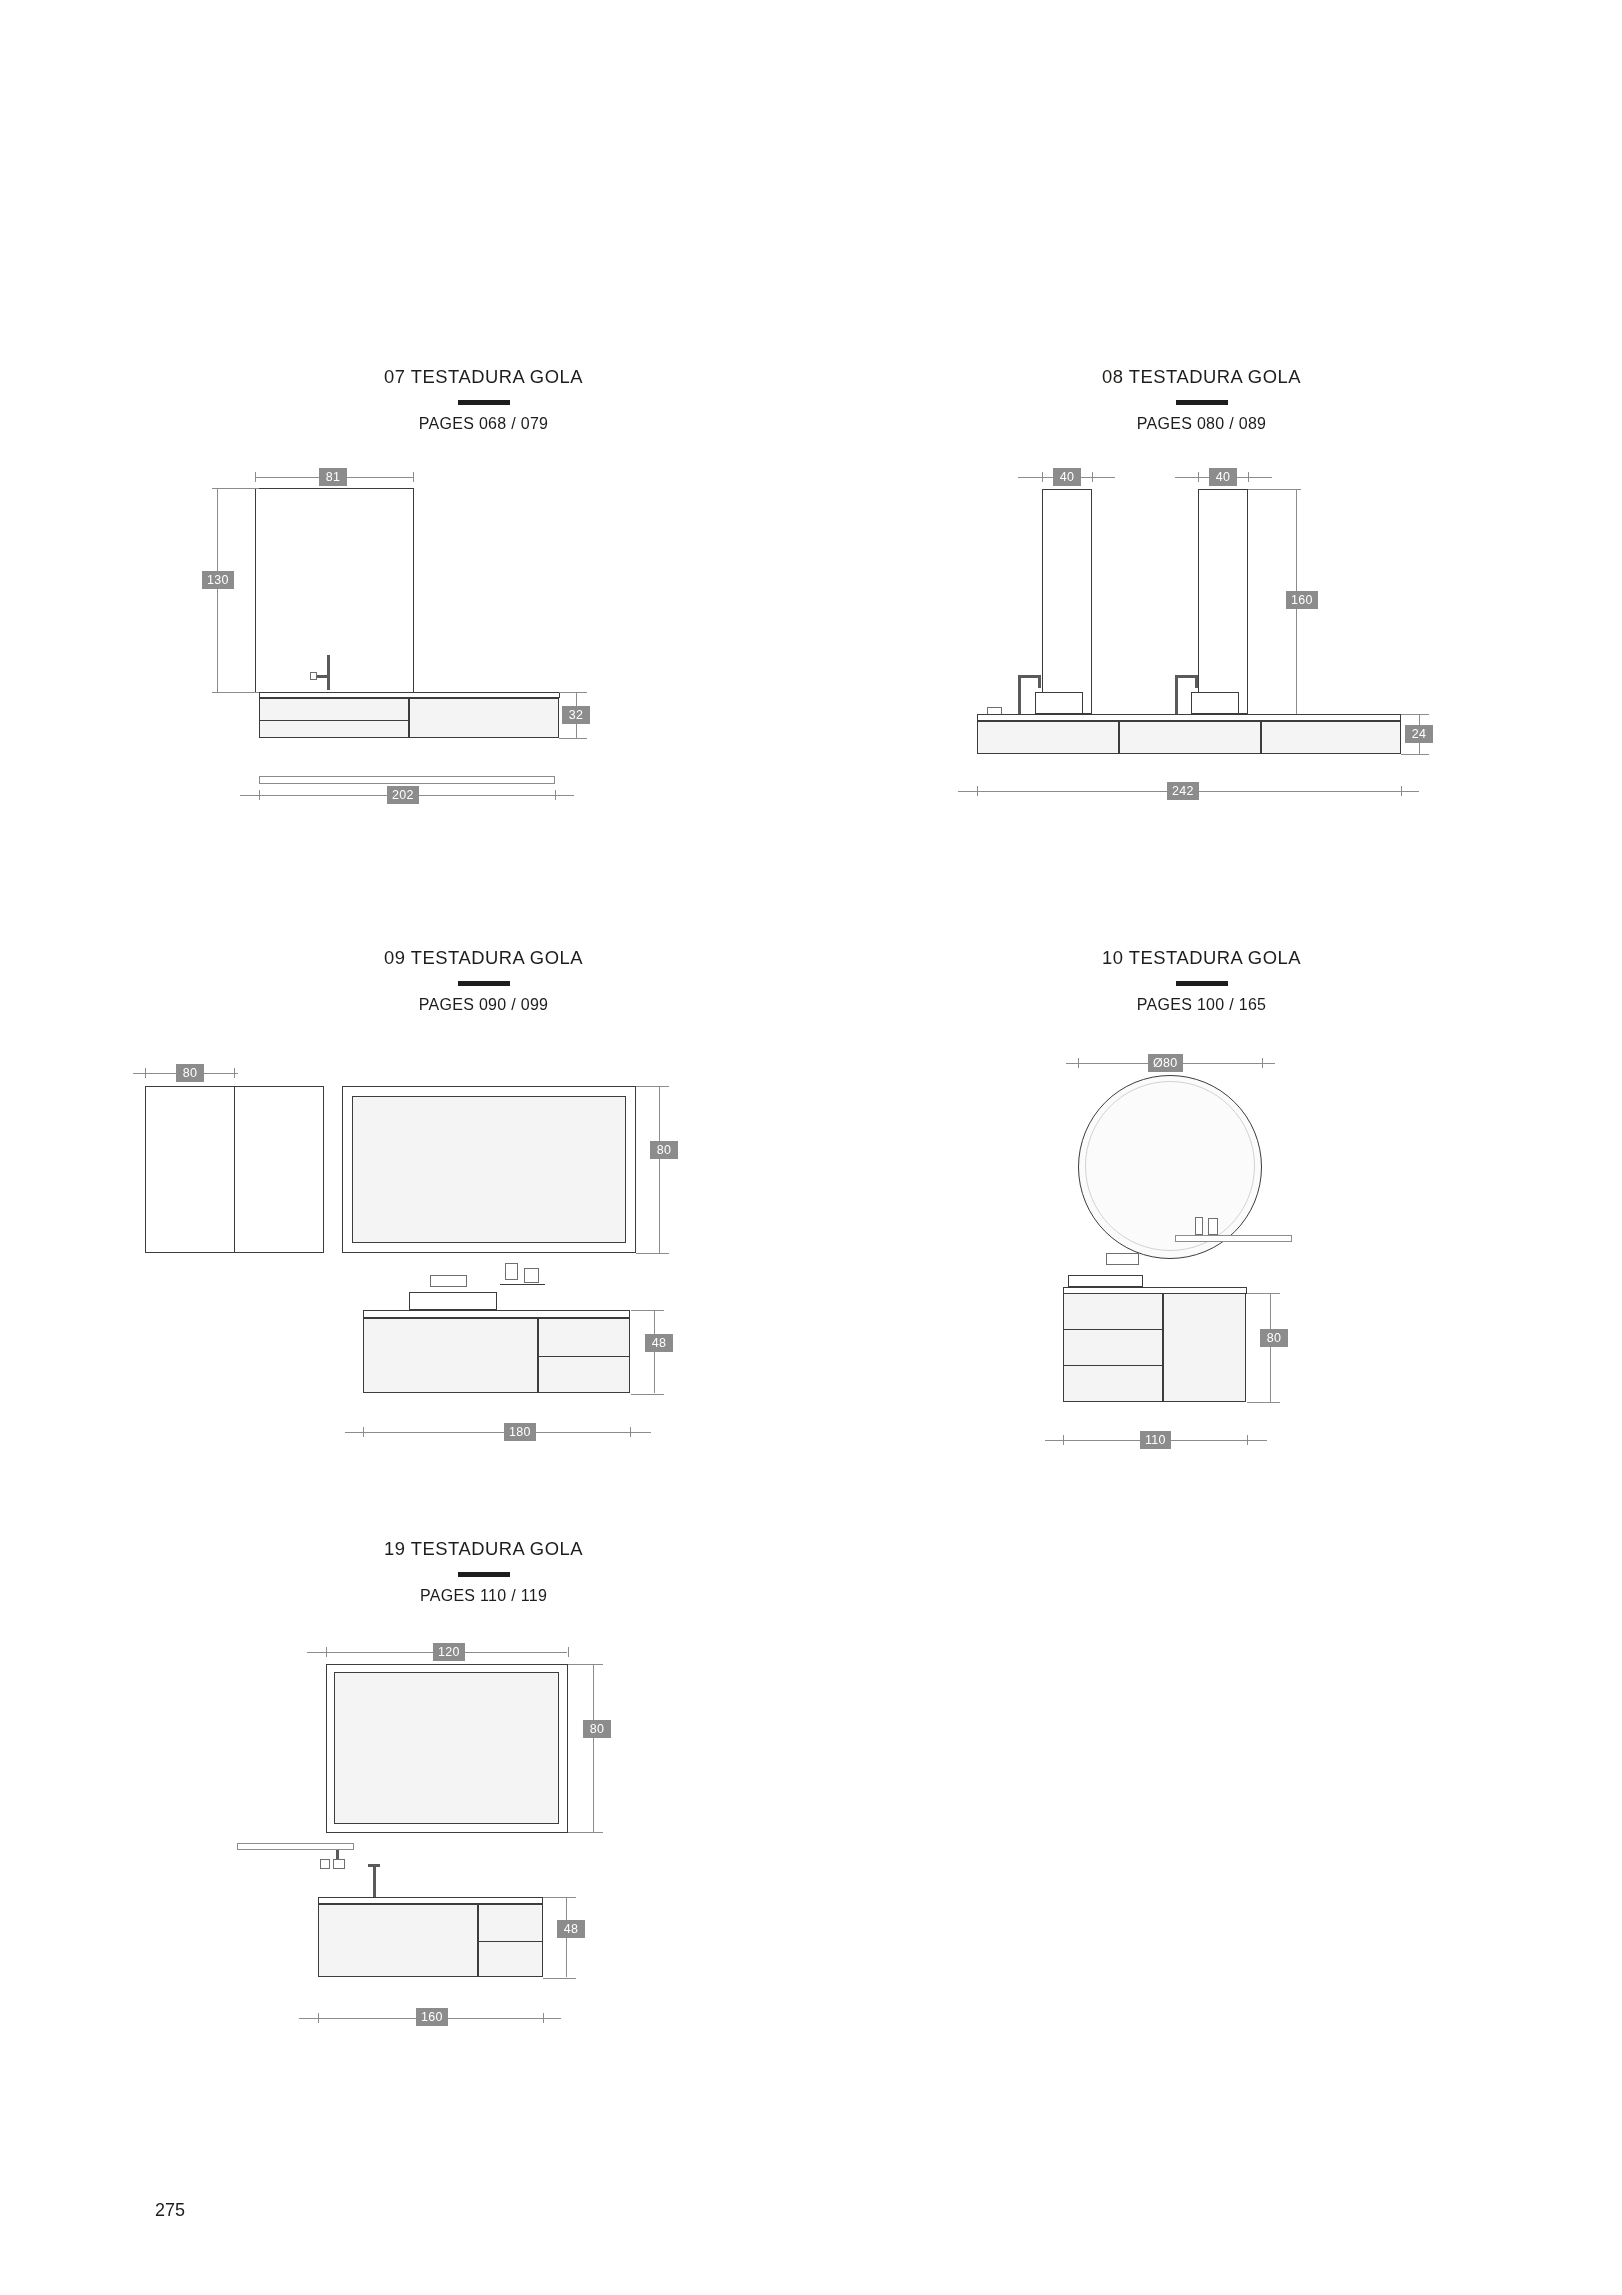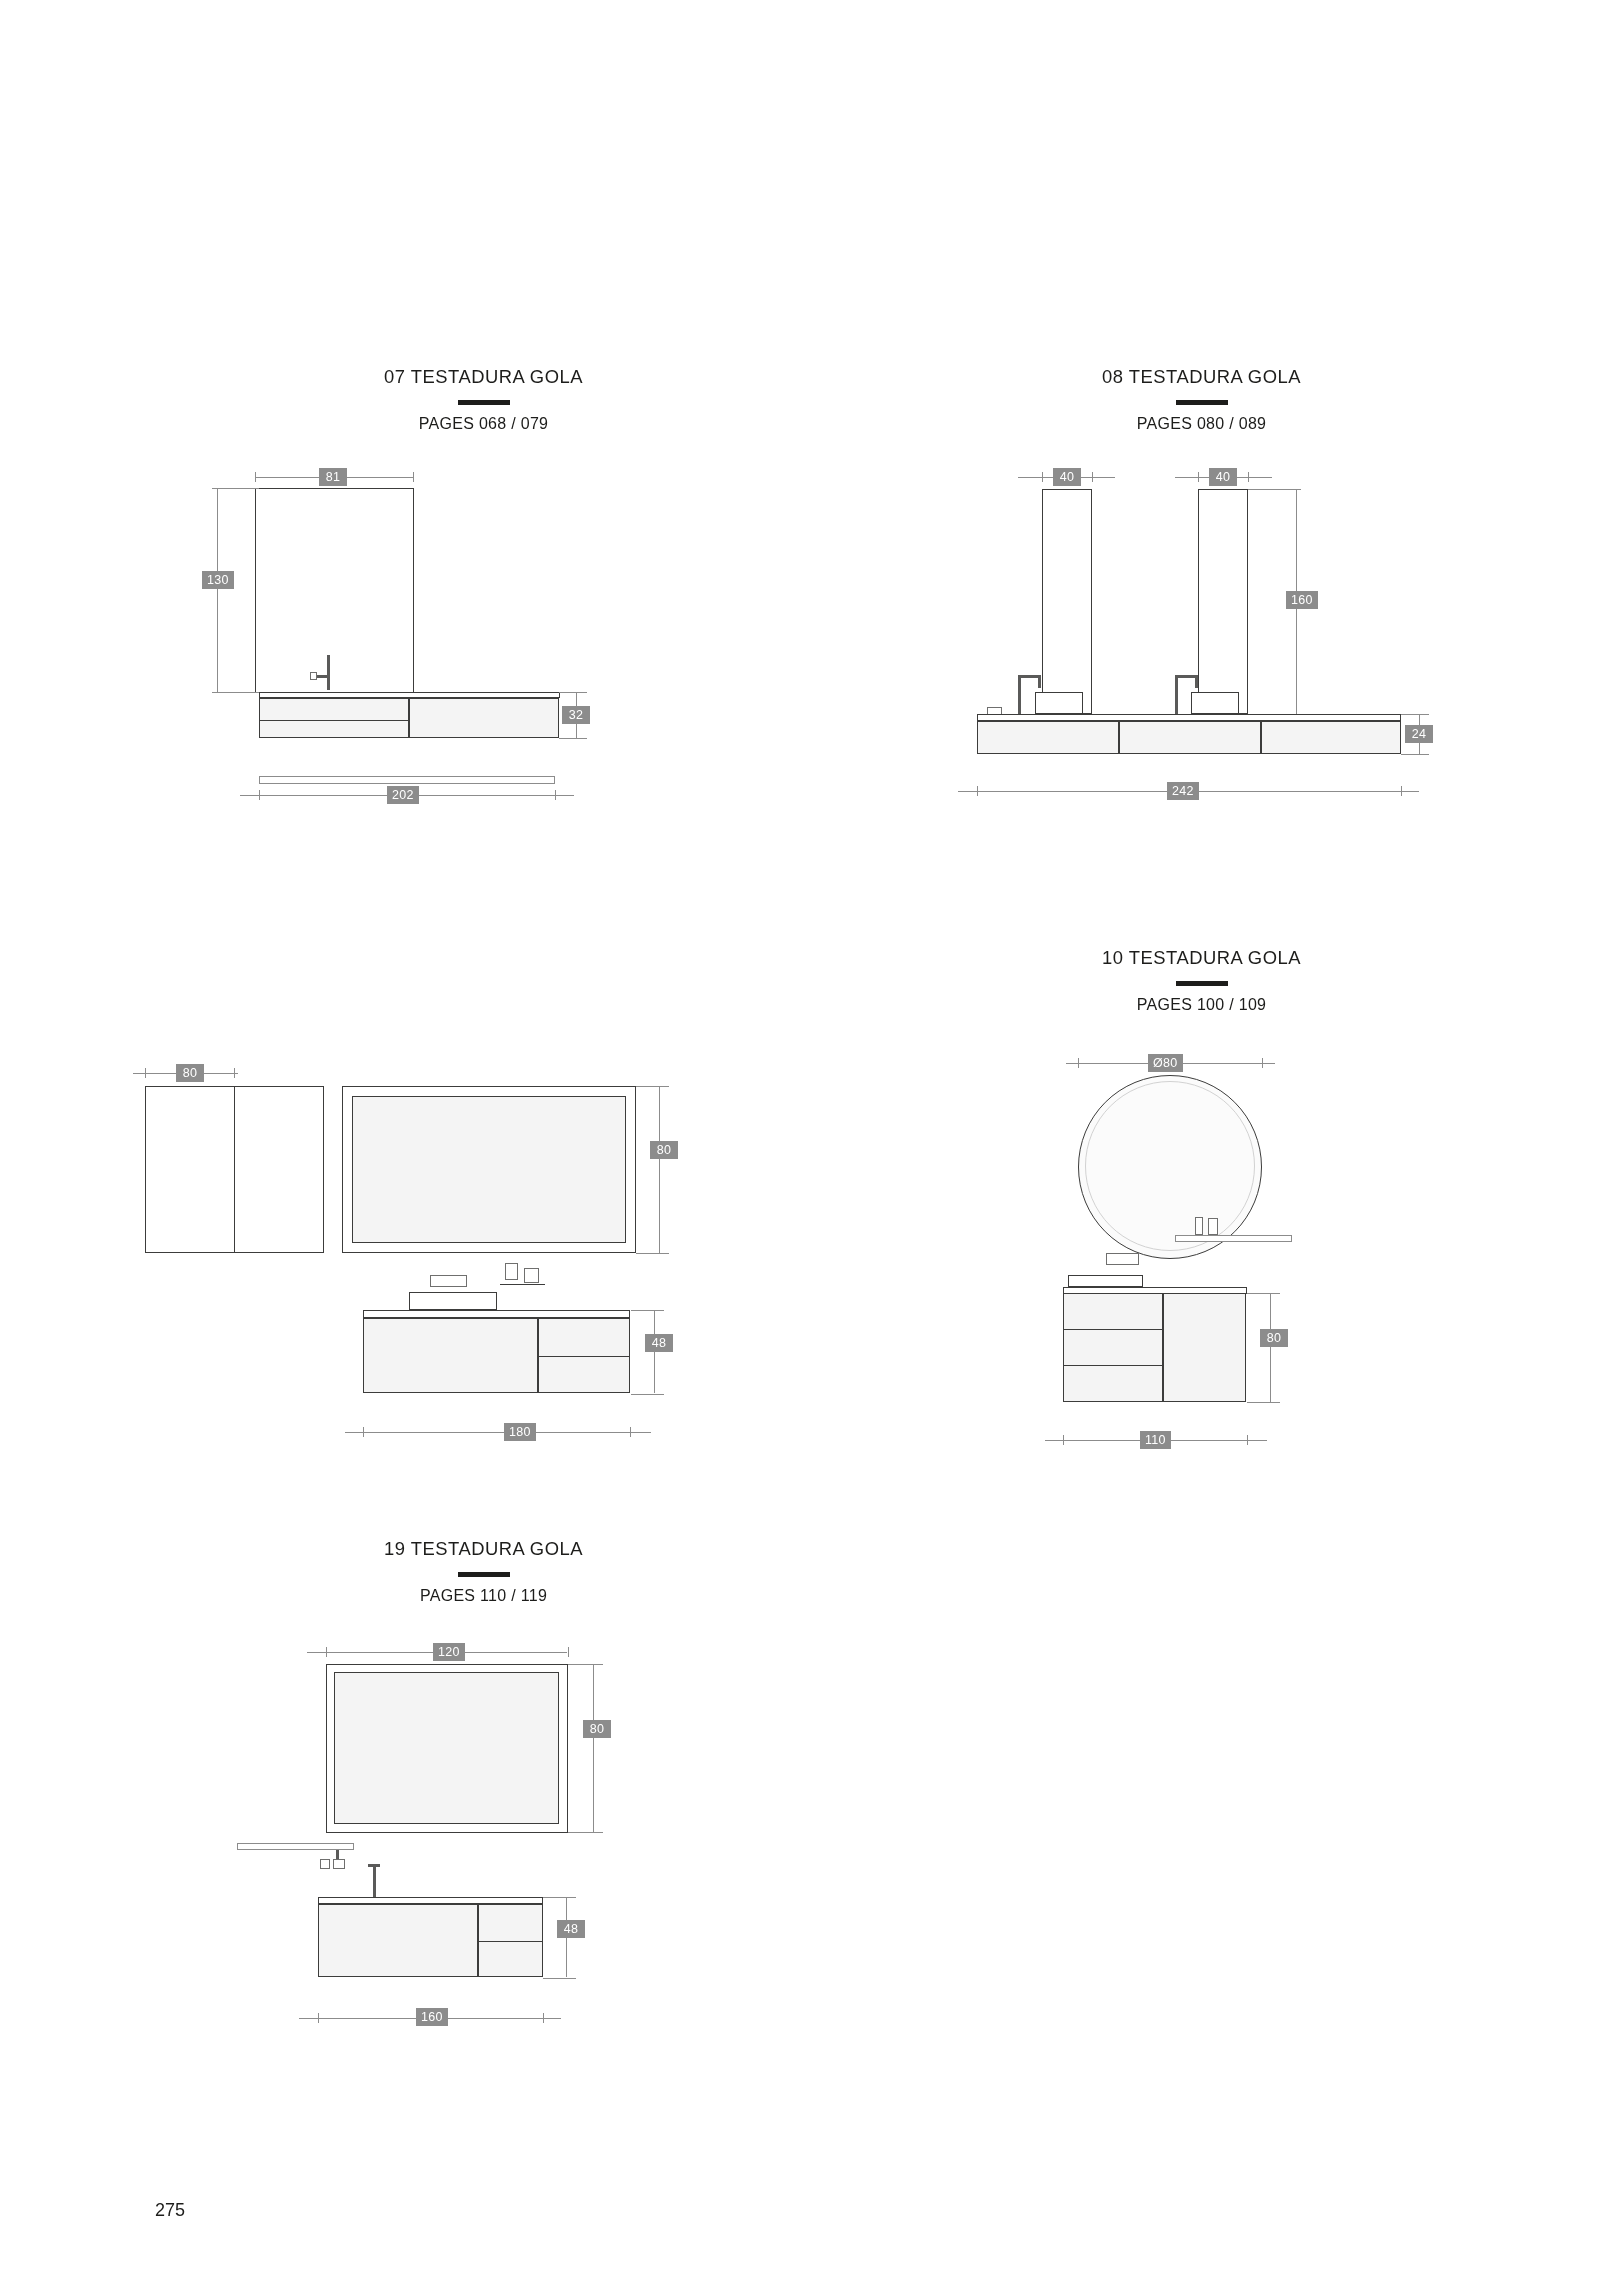--- a/index.html
+++ b/index.html
@@ -204,20 +204,25 @@
     <div class="ln ln-h" style="left:466px; top:247px; width:28px;"></div>
     <div class="ln ln-h" style="left:466px; top:287px; width:28px;"></div>
     <div class="dim" style="left:470px; top:258px;">24</div>
 
     <div class="ln ln-h" style="left:23.4px; top:324px; width:461px;"></div>
     <div class="ln ln-v" style="left:42px; top:319px; height:10px;"></div>
     <div class="ln ln-v" style="left:466px; top:319px; height:10px;"></div>
     <div class="dim" style="left:232px; top:315px;">242</div>
   </div>
 
+  <div class="block" style="left:250px; top:947px; width:467px;">
+    <div class="blk-title">09 TESTADURA GOLA</div>
+    <div class="blk-rule"></div>
+    <div class="blk-pages">PAGES 090 / 099</div>
+  </div>
 
   <div class="draw" style="left:125px; top:1043px; width:618px; height:417px;">
 
     <div class="box" style="left:20px; top:43px; width:179px; height:167px;"></div>
     <div class="ln ln-v ln-dark" style="left:109px; top:43px; height:167px;"></div>
 
     <div class="ln ln-h" style="left:8.3px; top:30px; width:105px;"></div>
     <div class="ln ln-v" style="left:20px; top:25px; height:10px;"></div>
     <div class="ln ln-v" style="left:109px; top:25px; height:10px;"></div>
     <div class="dim" style="left:51px; top:21px;">80</div>
@@ -248,21 +253,21 @@
 
     <div class="ln ln-h" style="left:220px; top:389px; width:306px;"></div>
     <div class="ln ln-v" style="left:238px; top:384px; height:10px;"></div>
     <div class="ln ln-v" style="left:505px; top:384px; height:10px;"></div>
     <div class="dim" style="left:355px; top:380px;margin-left:24px;">180</div>
   </div>
 
   <div class="block" style="left:968px; top:947px; width:467px;">
     <div class="blk-title">10 TESTADURA GOLA</div>
     <div class="blk-rule"></div>
-    <div class="blk-pages">PAGES 100 / 109</div>
+    <div class="blk-pages">PAGES 100 / 165</div>
   </div>
 
   <div class="draw" style="left:1043px; top:1043px; width:518px; height:442px;">
 
     <div class="circle" style="left:35px; top:32px; width:184px; height:184px; border:1.7px solid #3c3c3b; background:#fbfbfb;"></div>
     <div class="circle" style="left:42px; top:38px; width:170px; height:170px; border:0.8px solid #d2d2d2;"></div>
 
     <div class="ln ln-h" style="left:23.4px; top:20px; width:209px;"></div>
     <div class="ln ln-v" style="left:35px; top:15px; height:10px;"></div>
     <div class="ln ln-v" style="left:219px; top:15px; height:10px;"></div>

